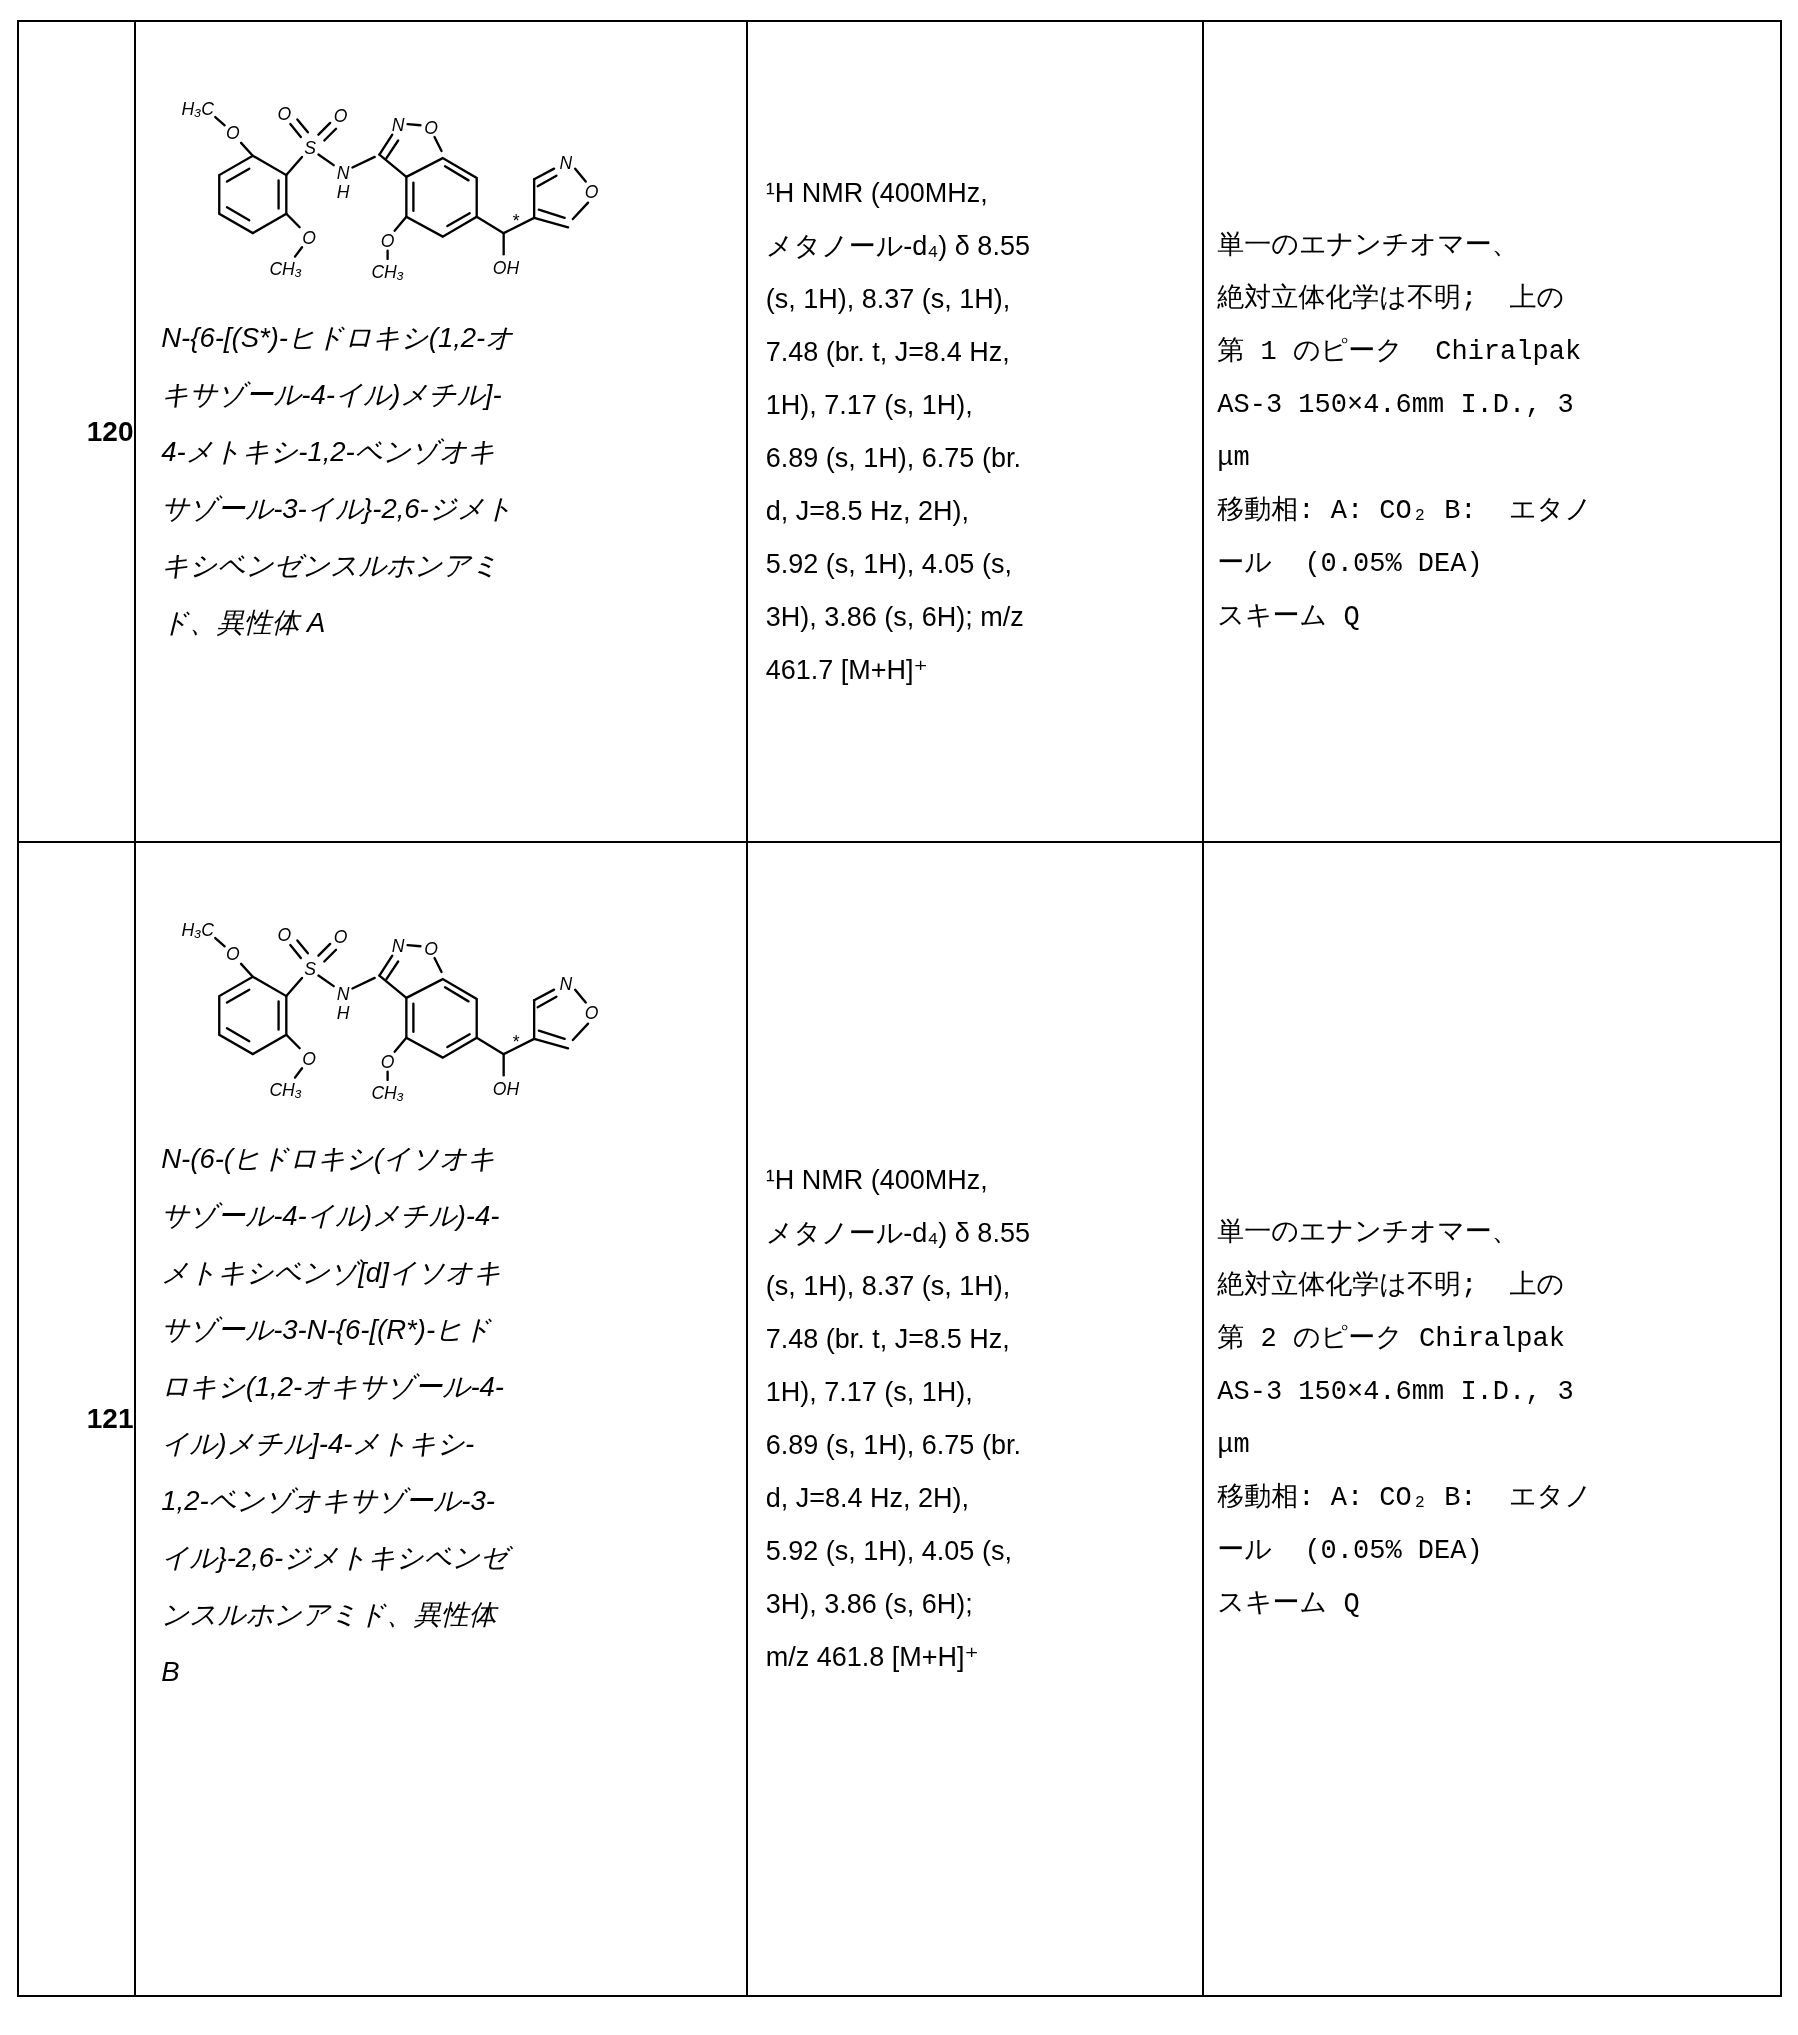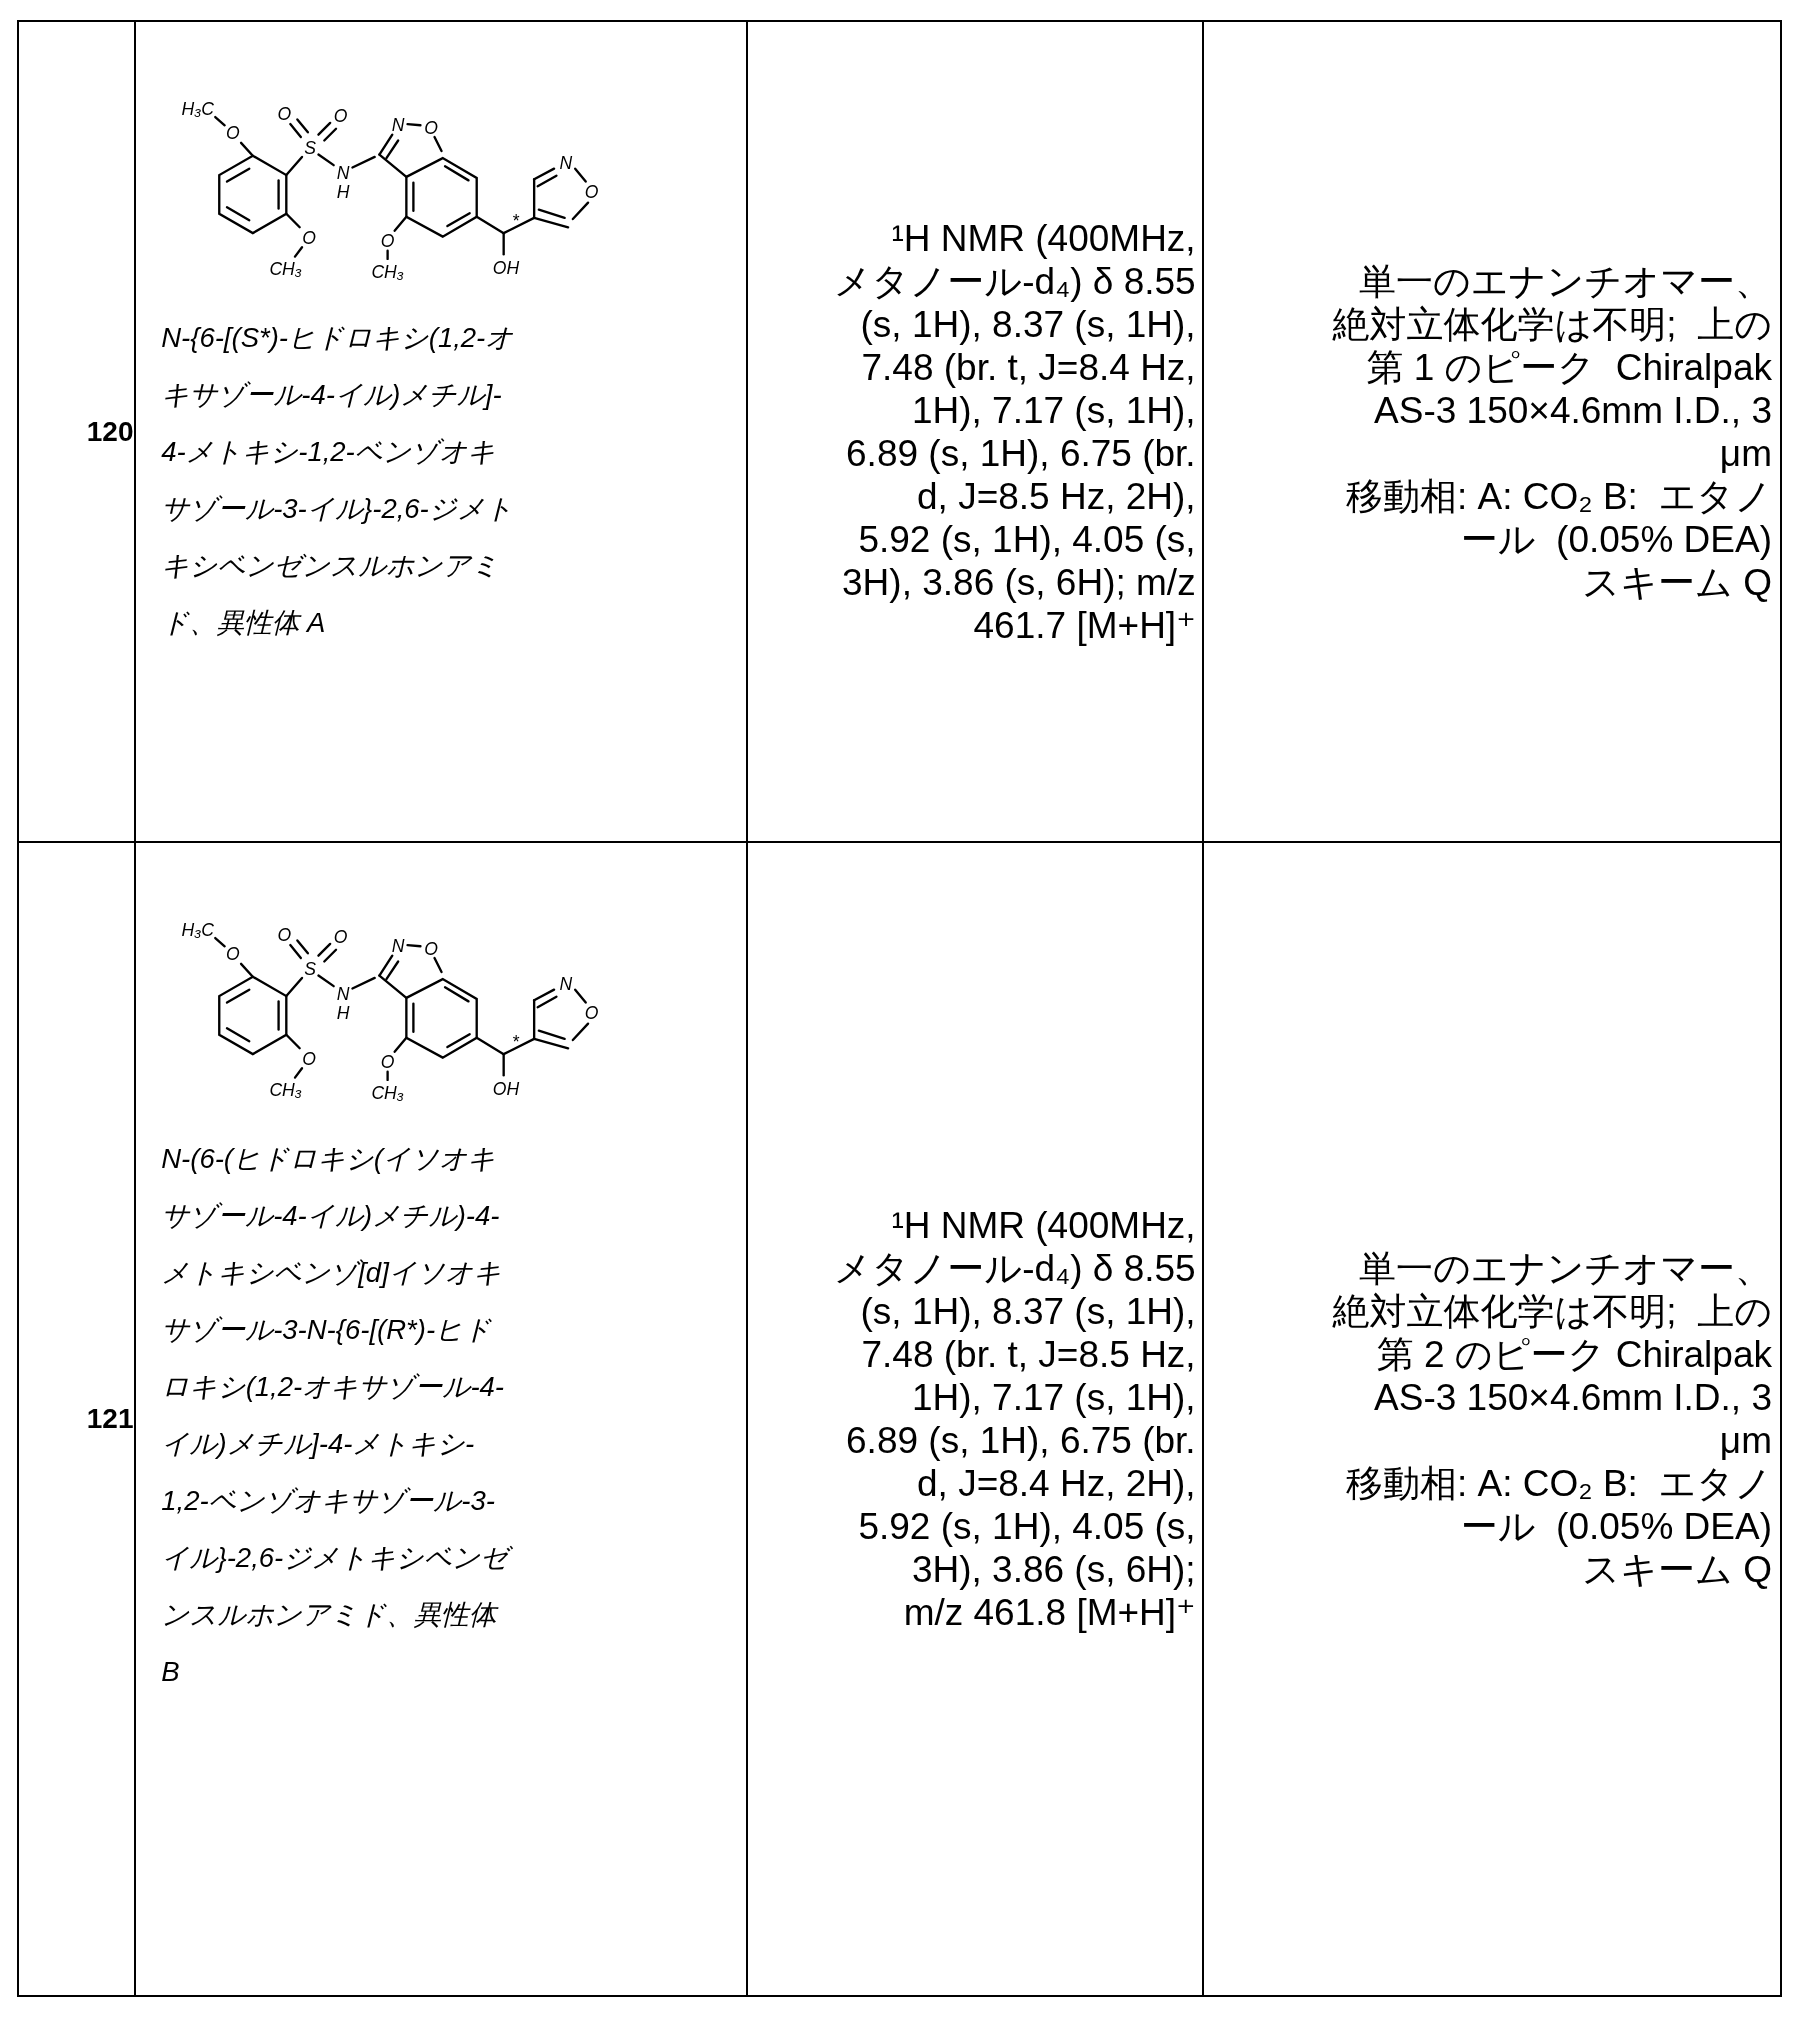--- a/index.html
+++ b/index.html
@@ -41,26 +41,25 @@
     width:551px;height:258px;
     margin-bottom:9.4px;
   }
   .compound-name{
     font-size:27.5px;
     line-height:57px;
     white-space:pre-wrap;
     padding-left:2.7px;
   }
   td.nmr-cell{padding-left:17.5px;padding-right:6.7px;}
-  td.chiral-cell{padding-left:38px;padding-right:8px;}
+  td.chiral-cell{padding-left:13px;padding-right:8px;font-family:Liberation Mono, monospace;}
   .nmr-text,.chiral-text{
-    font-size:37px;
-    line-height:43px;
+    font-size:27px;
+    line-height:53px;
     white-space:pre-wrap;
-    text-align:right;
   }
   
   .bond{stroke:#000;stroke-width:2;fill:none;stroke-linecap:round;}
   .atom{
     font-family:"Liberation Sans","DejaVu Sans",sans-serif;
     font-size:15px;
     fill:#000;
     text-anchor:middle;
     dominant-baseline:central;
   }

